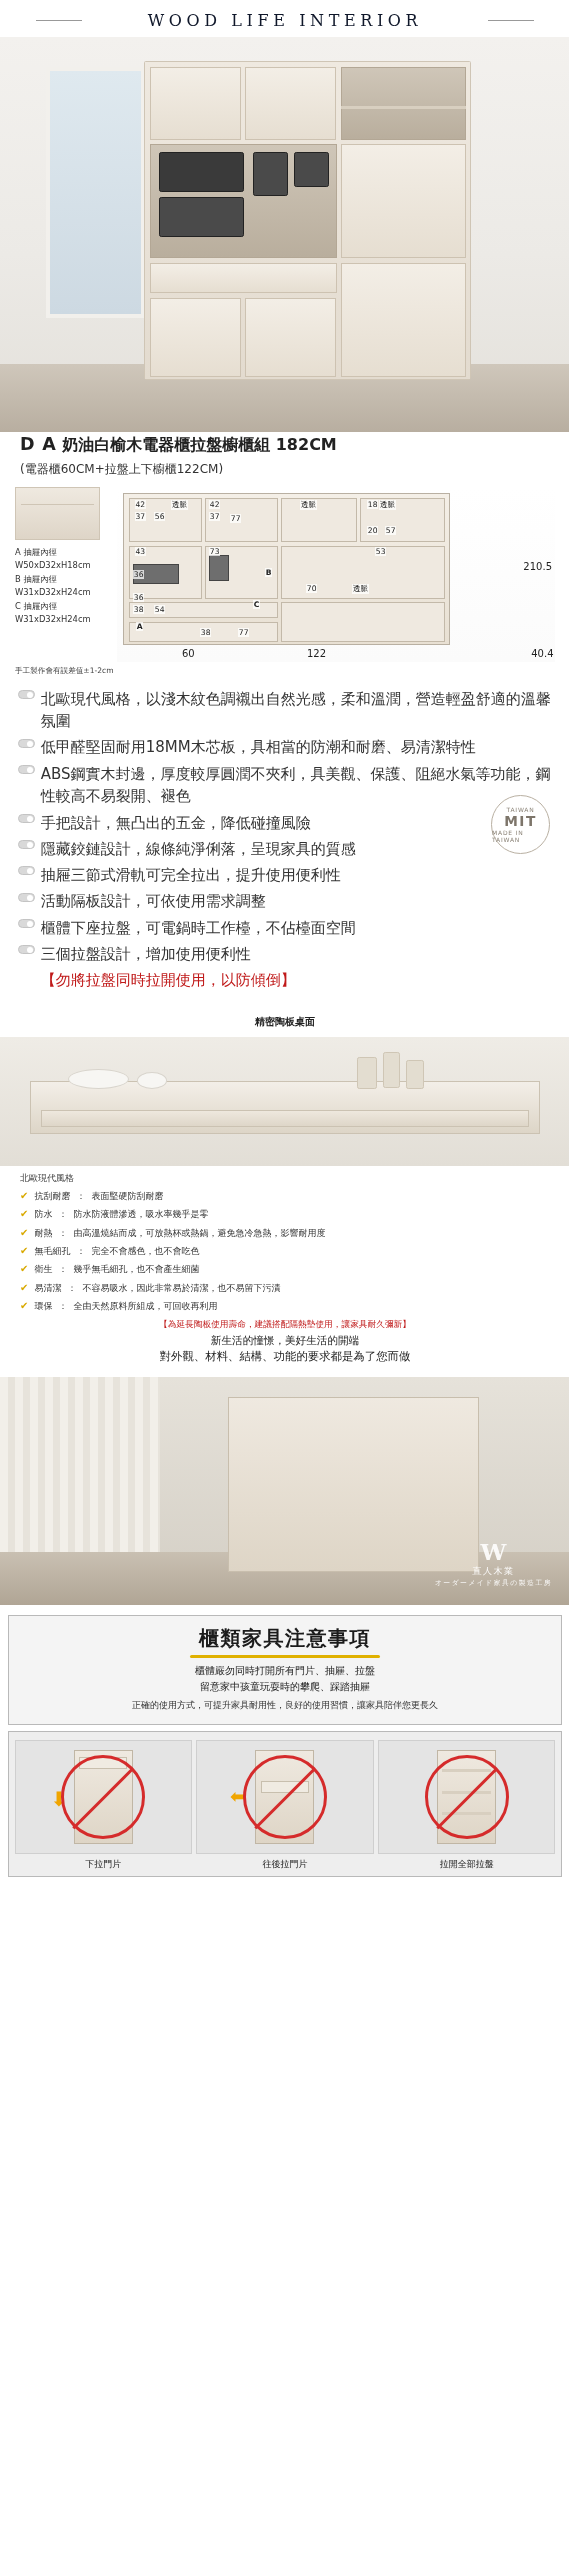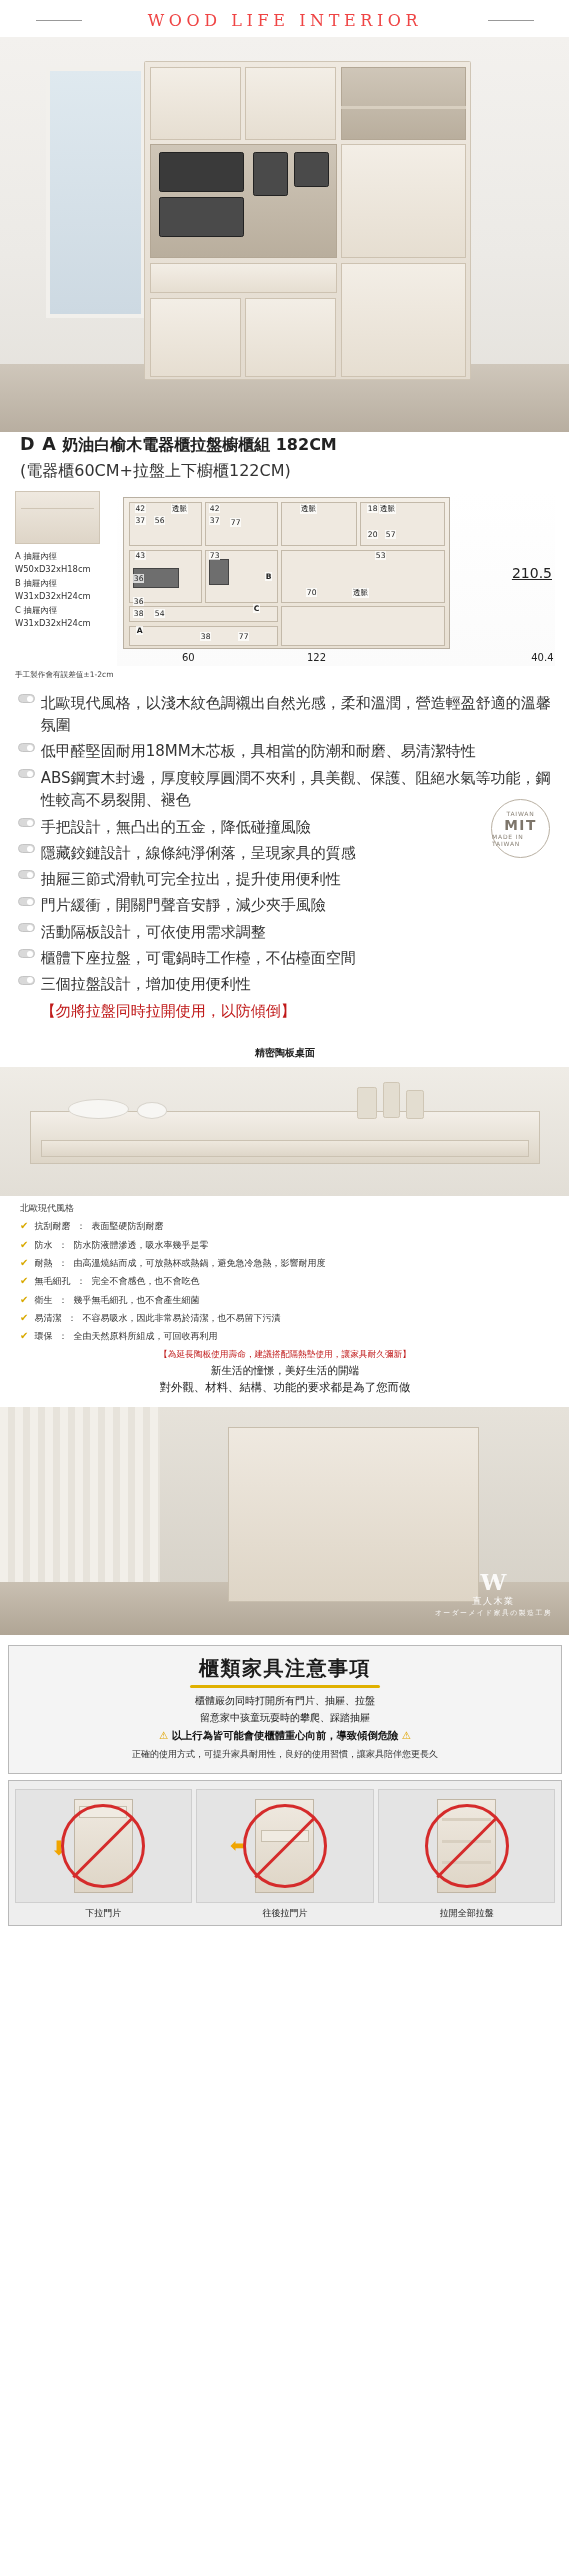--- a/index.html
+++ b/index.html
@@ -15,21 +15,21 @@
   
   .brand-bar {
     padding: 10.6px 0 7.6px;
     text-align: center;
     position: relative;
   }
   .brand-title {
     font-family: "DejaVu Serif", "Liberation Serif", serif;
     font-size: 16px;
     letter-spacing: 4.6px;
-    color: #ef4444;
+    color: #0f172a;
   }
   .brand-rule-left, .brand-rule-right {
     position: absolute; top: 20px; height: 0.8px; background: #999; width: 46px;
   }
   .brand-rule-left { left: 36px; }
   .brand-rule-right { right: 36px; }
 
   
   .hero {
     width: 570px; height: 395px; position: relative; overflow: hidden;
@@ -68,21 +68,21 @@
     position:absolute; background:#3a3a3a; border:1.5px solid #222; border-radius:2.3px;
   }
   .cab .appliance.small { background:#4a4a4a; }
 
   
   .title-block { padding: 2px 20px 3px; }
   .prod-title {
     font-size: 16px; font-weight: bold; color:#222;
   }
   .prod-title .dcode { font-size: 17.5px; letter-spacing:0.8px; }
-  .prod-sub { font-size: 16px; color:#333; margin-top:4.6px; }
+  .prod-sub { font-size: 12px; color:#333; margin-top:4.6px; }
 
   
   .dim-wrap { position: relative; padding: 6px 15px 3px; }
   .dim-row { display:flex; gap:6px; }
   .dim-left { width: 96px; font-size: 8.4px; line-height:1.6; color:#333; }
   .swatch {
     width:85px; height:53px; margin-bottom:6px;
     background: linear-gradient(#efe9e0, #ded5c7);
     border:0.8px solid #cfc5b5;
   }
@@ -94,21 +94,21 @@
   .dg-cab {
     position:absolute; left:6px; top:6px; width:327px; height:152px;
     border:0.8px solid #b9b0a2; background: linear-gradient(#f4efe7,#e8e0d3);
   }
   .dg-box { position:absolute; border:0.8px solid #c3b9a9; background:#efe9e0; }
   .dg-dark { position:absolute; background:#6e6e6e; border:0.8px solid #444; }
   .dg-num {
     position:absolute; font-size:7.6px; color:#222; background:rgba(255,255,255,.75);
     padding:0 0.8px;
   }
-  .dg-side-num { position:absolute; font-size:14px; color:#222;text-decoration:underline; }
+  .dg-side-num { position:absolute; font-size:10px; color:#222; }
   .dg-bottom-num { position:absolute; font-size:10px; color:#222; }
   .tol-note { font-size:7.6px; color:#444; padding:1.5px 15px 4.6px; }
 
   
   .features { padding: 3px 18px 7.6px; }
   .feat {
     display:flex; align-items:flex-start; gap:6px; margin: 3.8px 0; font-size:15px; line-height:1.5;
   }
   .pill {
     flex: 0 0 auto; width:16.7px; height:9px; border-radius:5.3px;
@@ -354,24 +354,20 @@
     <div class="feat">
       <span class="pill"></span>
       <span class="feat-text">隱藏鉸鏈設計，線條純淨俐落，呈現家具的質感</span>
     </div>
     <div class="feat">
       <span class="pill"></span>
       <span class="feat-text">抽屜三節式滑軌可完全拉出，提升使用便利性</span>
     </div>
     <div class="feat">
       <span class="pill"></span>
-      <span class="feat-text">門片緩衝，開關門聲音安靜，減少夾手風險</span>
-    </div>
-    <div class="feat">
-      <span class="pill"></span>
       <span class="feat-text">活動隔板設計，可依使用需求調整</span>
     </div>
     <div class="feat">
       <span class="pill"></span>
       <span class="feat-text">櫃體下座拉盤，可電鍋時工作檯，不佔檯面空間</span>
     </div>
     <div class="feat">
       <span class="pill"></span>
       <span class="feat-text">三個拉盤設計，增加使用便利性</span>
     </div>
@@ -451,25 +447,20 @@
       <div class="wm-logo">W</div>
       <div class="wm-t1">直人木業</div>
       <div class="wm-t2">オーダーメイド家具の製造工房</div>
     </div>
   </div>
 
   <div class="notice">
     <div class="notice-title">櫃類家具注意事項</div>
     <div class="notice-line">櫃體嚴勿同時打開所有門片、抽屜、拉盤</div>
     <div class="notice-line">留意家中孩童玩耍時的攀爬、踩踏抽屜</div>
-    <div class="notice-warn">
-      <span class="ic">⚠</span>
-      <span>以上行為皆可能會使櫃體重心向前，導致傾倒危險</span>
-      <span class="ic">⚠</span>
-    </div>
     <div class="notice-sub">正確的使用方式，可提升家具耐用性，良好的使用習慣，讓家具陪伴您更長久</div>
   </div>
 
   <div class="dont-wrap">
     <div class="dont">
       <div class="dont-box">
         <div class="mini-cab">
           <div class="mini-drawer" style="top:6px;"></div>
         </div>
         <div class="arrow-dn" style="left:35px;top:46px;">⬇</div>

